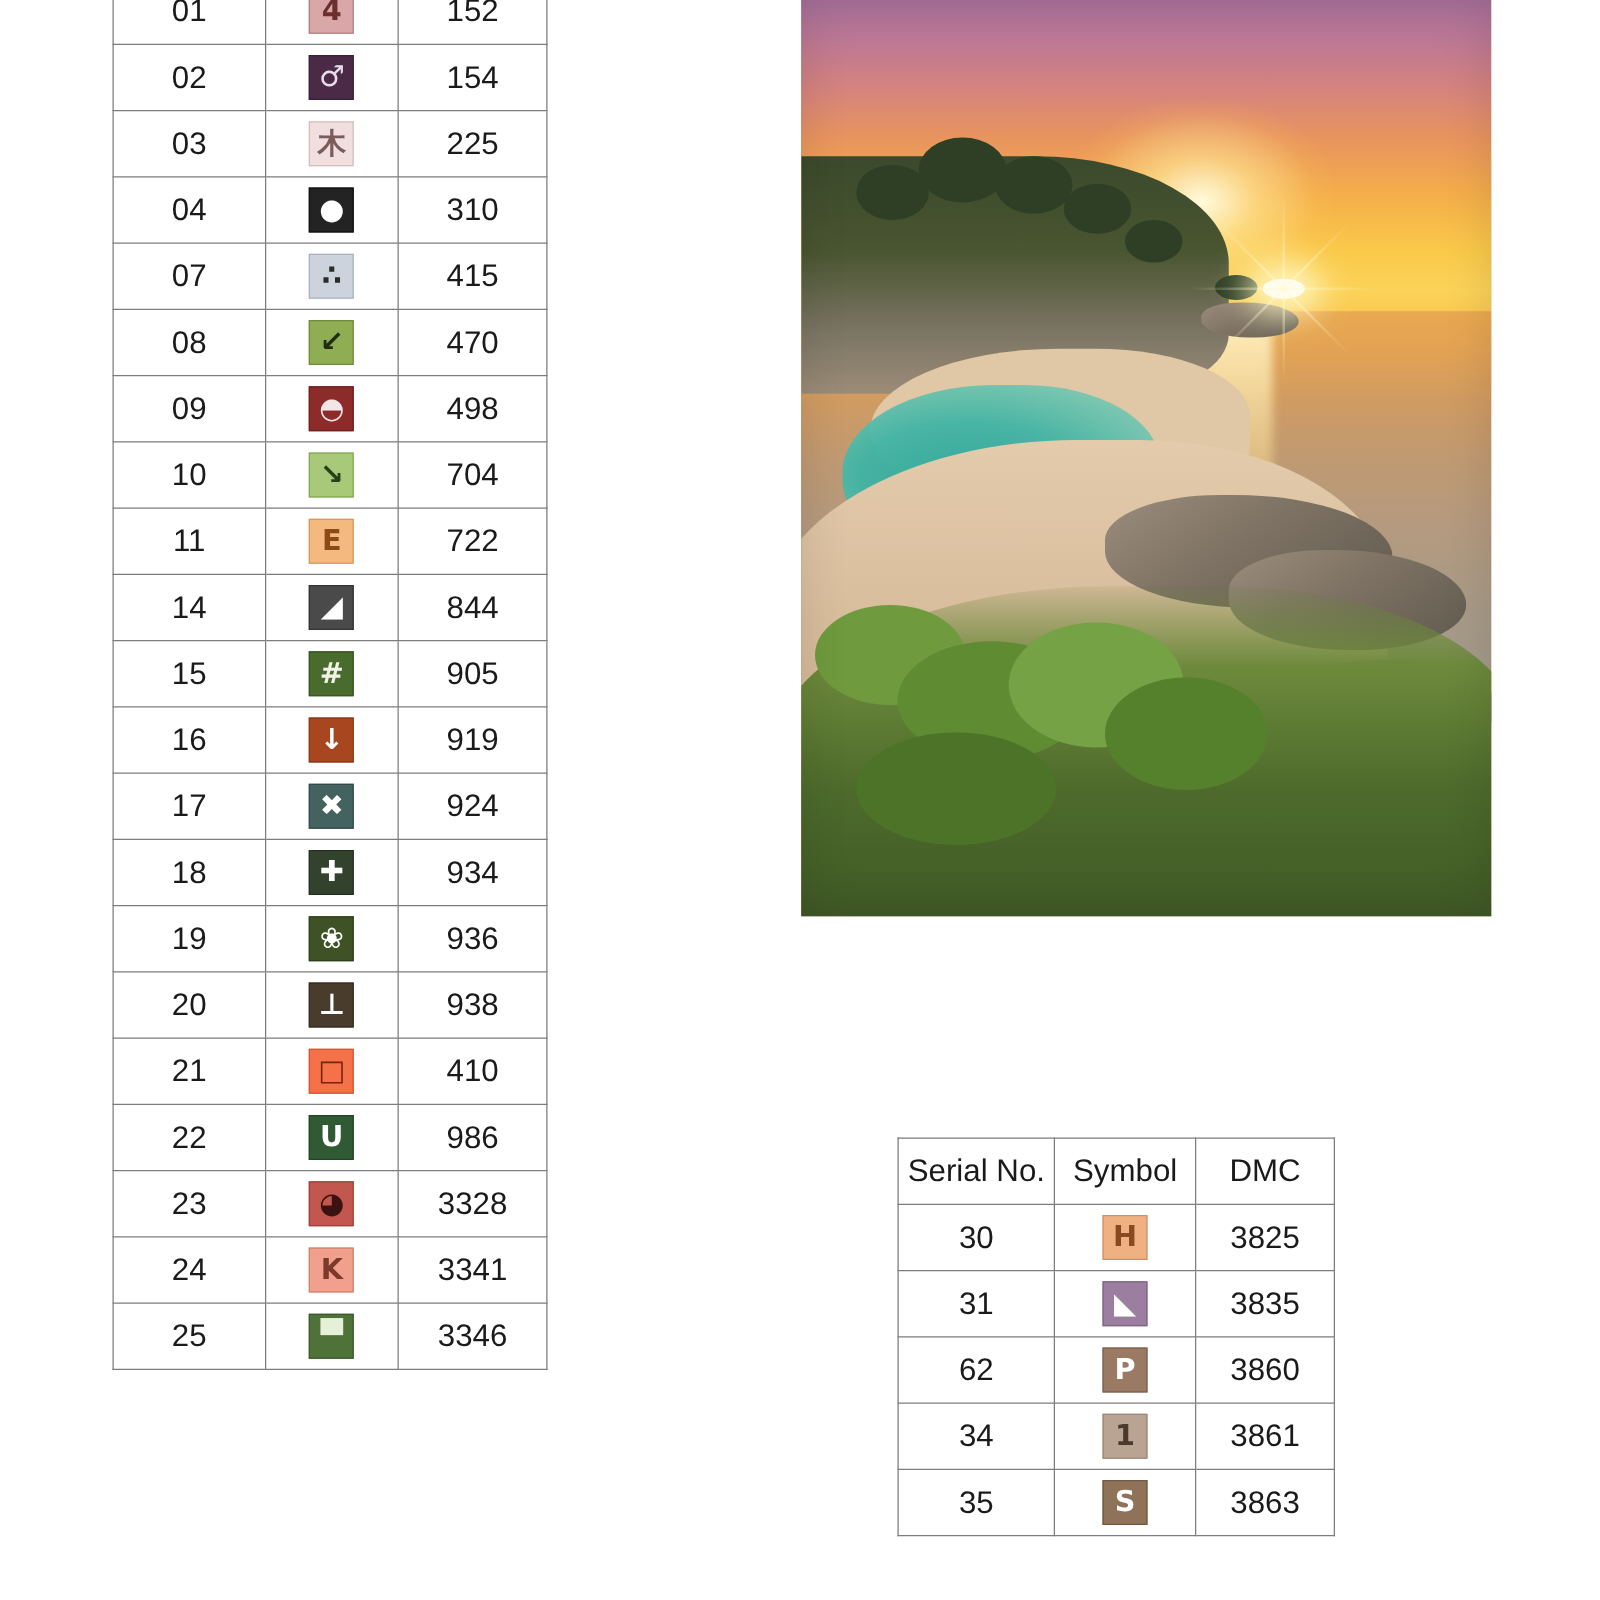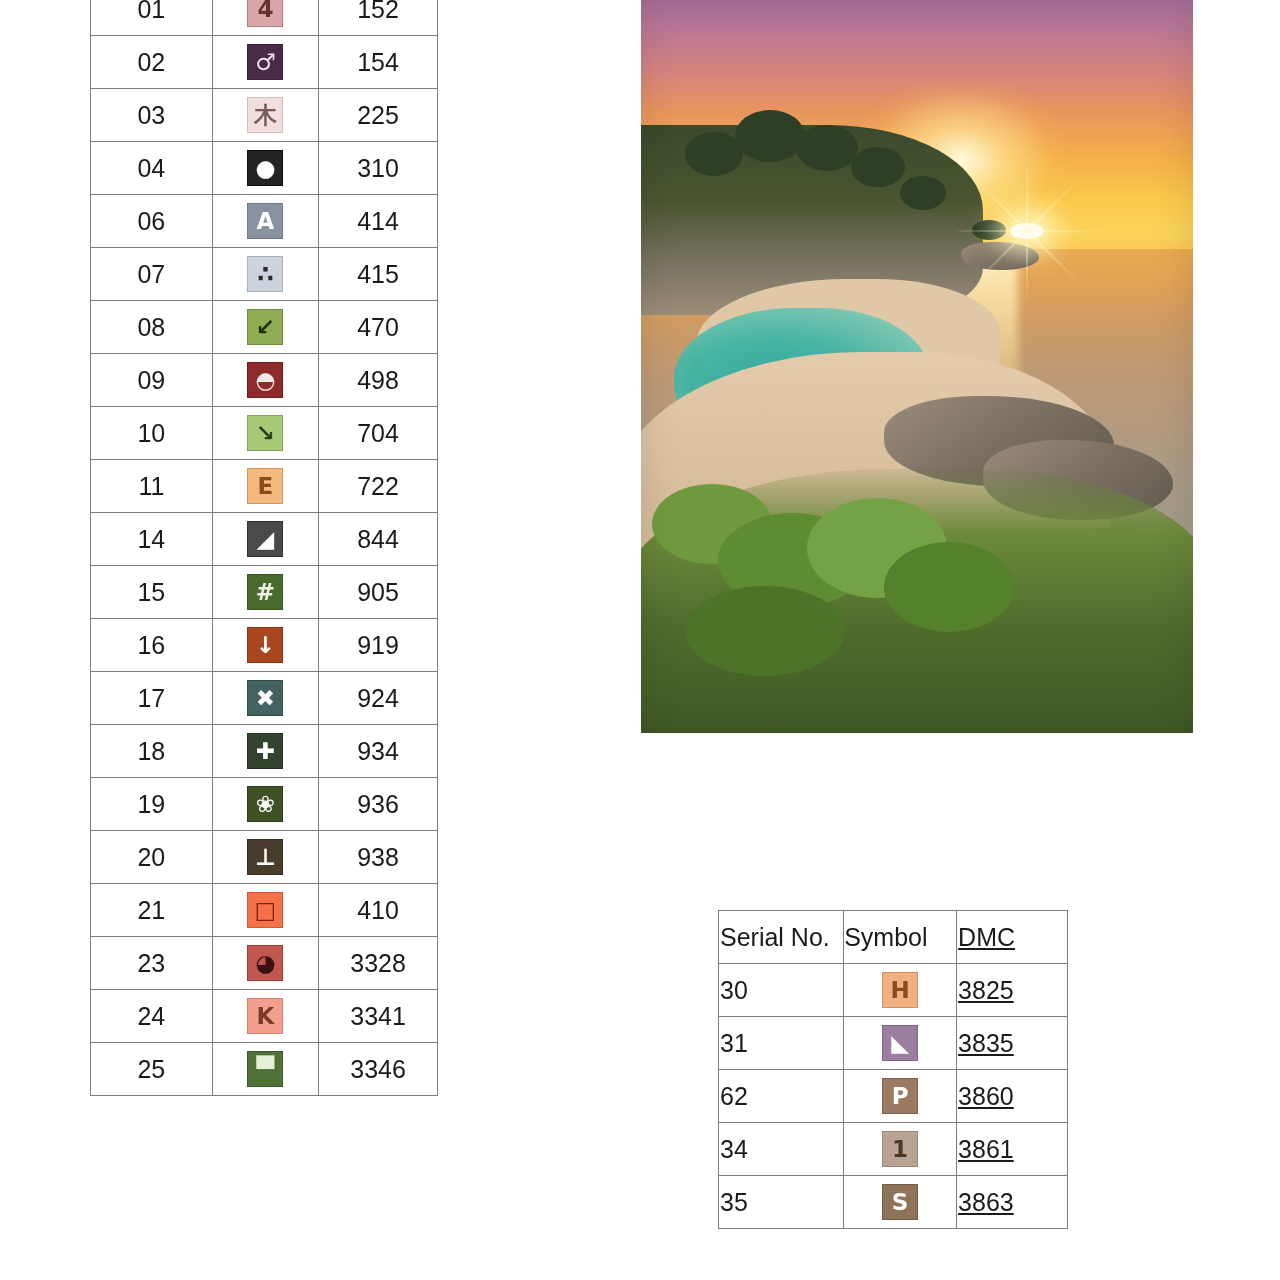--- a/index.html
+++ b/index.html
@@ -174,30 +174,30 @@
     top: 910px;
     width: 350px;
   }
   table.legend2 {
     border-collapse: collapse;
     width: 100%;
   }
   table.legend2 th, table.legend2 td {
     border: 1px solid #7d7d7d;
     height: 50px;
-    text-align: left;
+    text-align: center;
     vertical-align: middle;
     font-size: 25px;
     font-weight: normal;
     color: #1a1a1a;
     background: #fff;
   }
   table.legend2 th.h-serial, table.legend2 td.col-serial2 { width: 120px; }
   table.legend2 th.h-symbol, table.legend2 td.col-symbol2 { width: 110px; padding: 0; }
-  table.legend2 th.h-dmc,    table.legend2 td.col-dmc2    { width: 106px; text-decoration: underline; }
+  table.legend2 th.h-dmc,    table.legend2 td.col-dmc2    { width: 106px; }
 </style>
 </head>
 <body>
 
 <div id="left-legend">
   <table class="legend">
     <tbody id="left-rows">
         <tr>
           <td class="col-serial">01</td>
           <td class="col-symbol">
@@ -220,27 +220,20 @@
           <td class="col-dmc">225</td>
         </tr>
         <tr>
           <td class="col-serial">04</td>
           <td class="col-symbol">
             <div class="chip" style="background: rgb(35, 35, 35); color: rgb(255, 255, 255); border: 1px solid rgb(17, 17, 17);">●</div>
           </td>
           <td class="col-dmc">310</td>
         </tr>
         <tr>
-          <td class="col-serial">06</td>
-          <td class="col-symbol">
-            <div class="chip" style="background: rgb(136, 146, 160); color: rgb(255, 255, 255); border: 1px solid rgb(111, 121, 135);">A</div>
-          </td>
-          <td class="col-dmc">414</td>
-        </tr>
-        <tr>
           <td class="col-serial">07</td>
           <td class="col-symbol">
             <div class="chip" style="background: rgb(204, 211, 220); color: rgb(43, 43, 43); border: 1px solid rgb(170, 178, 189);">∴</div>
           </td>
           <td class="col-dmc">415</td>
         </tr>
         <tr>
           <td class="col-serial">08</td>
           <td class="col-symbol">
             <div class="chip" style="background: rgb(143, 174, 83); color: rgb(31, 46, 18); border: 1px solid rgb(111, 140, 62);">↙</div>
@@ -316,20 +309,27 @@
             <div class="chip" style="background: rgb(74, 60, 44); color: rgb(255, 255, 255); border: 1px solid rgb(53, 43, 31);">⊥</div>
           </td>
           <td class="col-dmc">938</td>
         </tr>
         <tr>
           <td class="col-serial">21</td>
           <td class="col-symbol">
             <div class="chip" style="background: rgb(244, 113, 74); color: rgb(122, 36, 8); border: 1px solid rgb(212, 86, 51);">□</div>
           </td>
           <td class="col-dmc">410</td>
+        </tr>
+        <tr>
+          <td class="col-serial">22</td>
+          <td class="col-symbol">
+            <div class="chip" style="background: rgb(47, 90, 51); color: rgb(255, 255, 255); border: 1px solid rgb(34, 67, 37);">U</div>
+          </td>
+          <td class="col-dmc">986</td>
         </tr>
         <tr>
           <td class="col-serial">23</td>
           <td class="col-symbol">
             <div class="chip" style="background: rgb(194, 87, 79); color: rgb(58, 18, 18); border: 1px solid rgb(158, 66, 57);">◕</div>
           </td>
           <td class="col-dmc">3328</td>
         </tr>
         <tr>
           <td class="col-serial">24</td>

